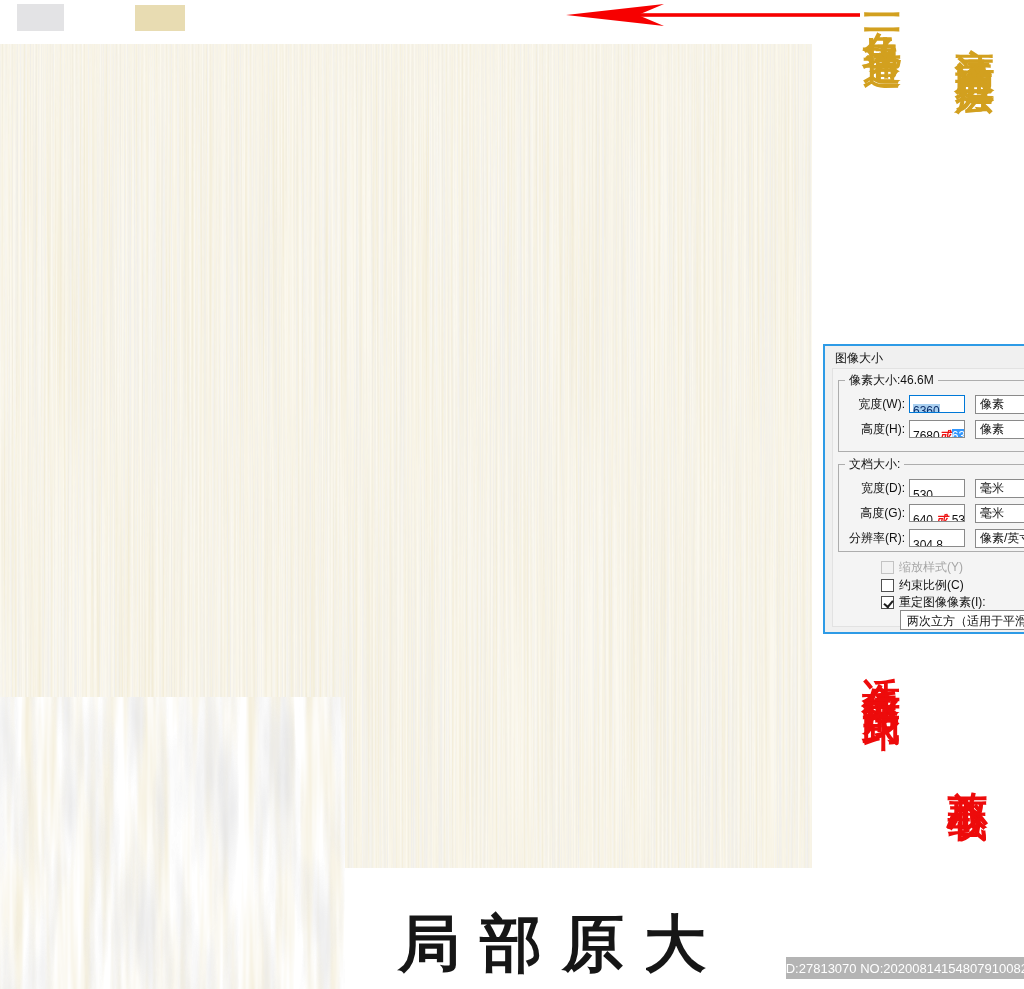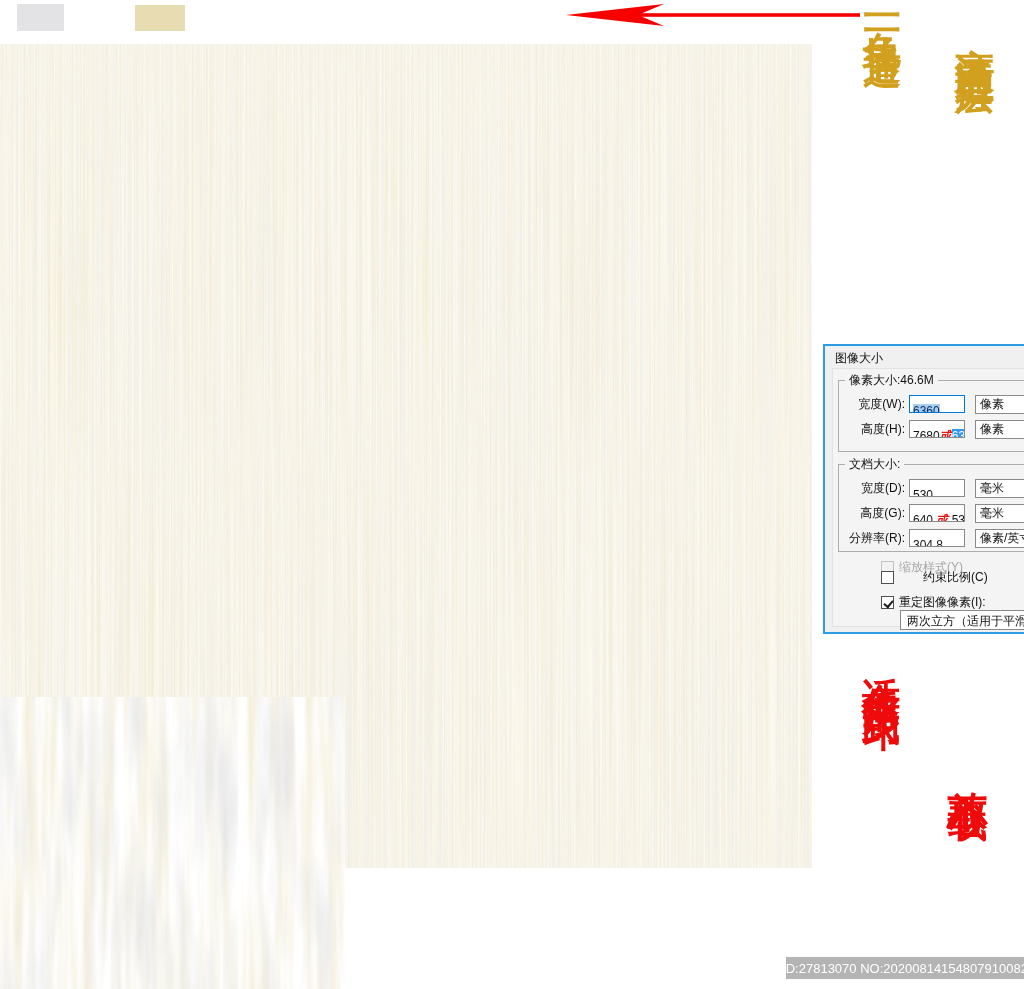--- a/index.html
+++ b/index.html
@@ -75,21 +75,21 @@
   .sel-light { background: #A8CFF0; color: #0B2E6B; }
   .sel-blue  { background: #3297FD; color: #ffffff; }
   .red-or { color: #E11; font-weight: bold; font-style: italic; }
   .dlg-select {
     margin-left: 10px; width: 88px; height: 19px; background: #fff;
     border: 1px solid #8A8A8A; display: flex; align-items: center;
     padding: 0 4px; line-height: 17px; position: relative; white-space: nowrap;
   }
   .chk-row { position: absolute; left: 12px; display: flex; align-items: center; height: 15px; padding-left: 44px; }
   .chk-row-1 { top: 214px; }
-  .chk-row-2 { top: 224px; gap: 24px; }
+  .chk-row-2 { top: 232px; }
   .chk-row-3 { top: 249px; }
   .chk-box { width: 13px; height: 13px; border: 1px solid #4F4F4F; background: #fff;
              margin-right: 5px; position: relative; flex: 0 0 auto; }
   .chk-box.disabled { border-color: #C3C3C3; background: #F2F2F2; }
   .chk-box.checked::after {
     content: ""; position: absolute; left: 2px; top: 2.5px; width: 7px; height: 4px;
     border-left: 2px solid #1F1F1F; border-bottom: 2px solid #1F1F1F;
     transform: rotate(-50deg);
   }
   .chk-label.disabled { color: #A6A6A6; }
@@ -148,20 +148,21 @@
       <rect width="345" height="292" filter="url(#coarseBeige)"></rect>
       <rect width="345" height="292" filter="url(#coarseGray)" opacity="0.8"></rect>
     </svg>
   </div>
 
   <div class="vtext gold gold-primary">高清通道分层</div>
   <div class="vtext gold gold-secondary">一色块一通道</div>
   <div class="vtext red red-primary">适合任何形式印</div>
   <div class="vtext red red-secondary">放心下载</div>
 
+  <div class="detail-caption">局部原大</div>
 
   <div class="id-bar">ID:27813070 NO:20200814154807910082</div>
 
   <div class="dialog">
     <div class="dlg-title">图像大小</div>
     <div class="dlg-inner"></div>
 
     <fieldset class="fs-pixel">
       <legend>像素大小:46.6M</legend>
       <div class="dlg-row">

